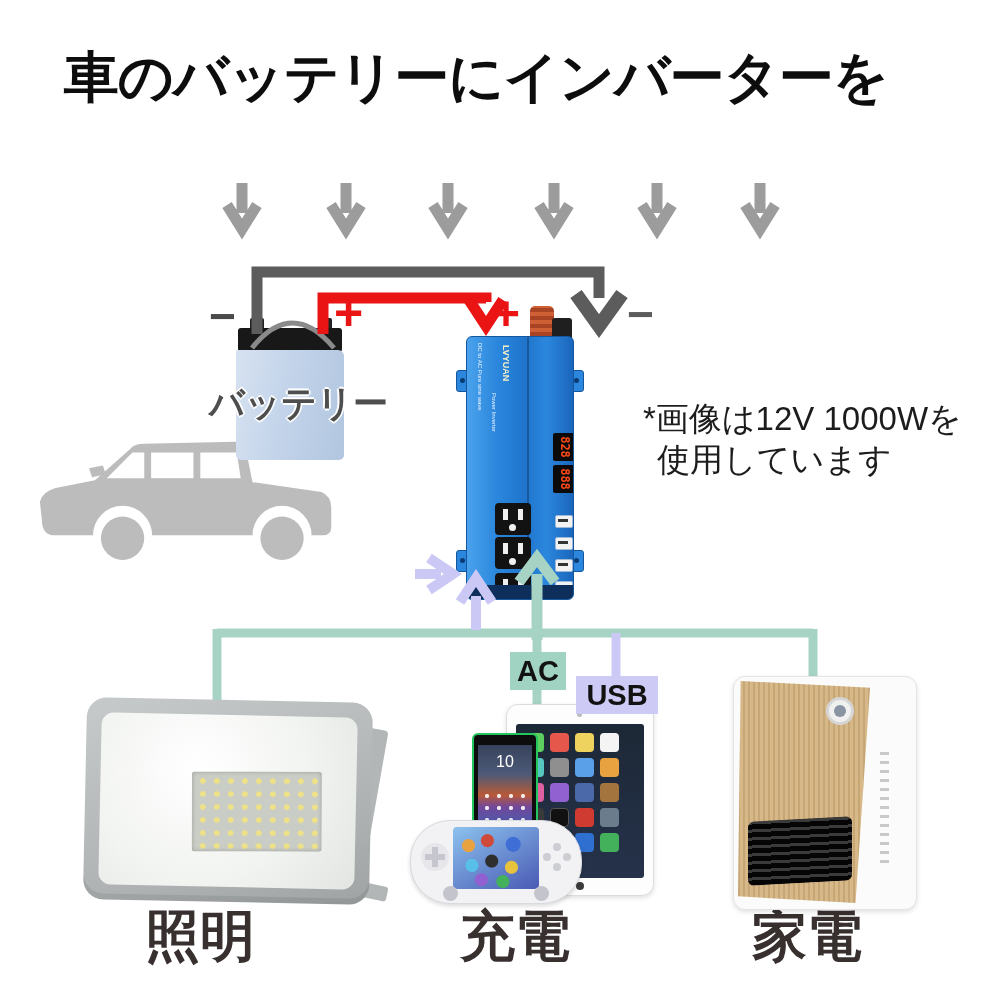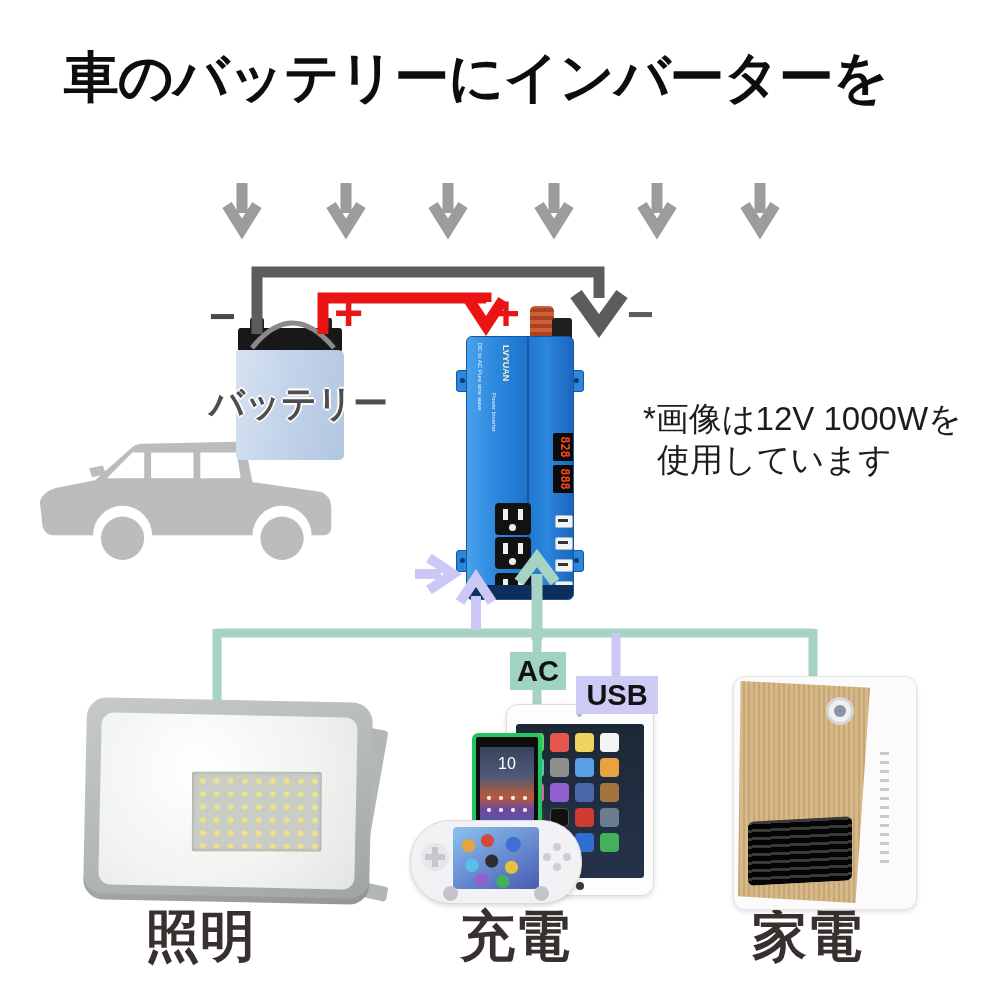--- a/index.html
+++ b/index.html
@@ -78,21 +78,21 @@
   .tb-screen span:nth-child(5){background:#58c6c0;} .tb-screen span:nth-child(6){background:#8f8f8f;}
   .tb-screen span:nth-child(7){background:#5aa0e8;} .tb-screen span:nth-child(8){background:#e8a23f;}
   .tb-screen span:nth-child(9){background:#e0609f;} .tb-screen span:nth-child(10){background:#9261d1;}
   .tb-screen span:nth-child(11){background:#4b69a8;} .tb-screen span:nth-child(12){background:#a3743e;}
   .tb-screen span:nth-child(13){background:#3a3a3a;} .tb-screen span:nth-child(14){background:#111;border:1px solid #555;box-sizing:border-box;}
   .tb-screen span:nth-child(15){background:#cf3b30;} .tb-screen span:nth-child(16){background:#6b7d8c;}
   .tb-screen span:nth-child(17){background:#e7c23c;} .tb-screen span:nth-child(18){background:#d87f2c;}
   .tb-screen span:nth-child(19){background:#2f6fd0;} .tb-screen span:nth-child(20){background:#43b05c;}
   .tb-home{position:absolute;left:69px;bottom:5px;width:8px;height:8px;border-radius:50%;background:#3a3a3a;}
   
-  .phone{left:472px;top:733px;width:62px;height:106px;background:#0d0d0d;border:4px solid #22c55e;
+  .phone{left:472px;top:733px;width:62px;height:106px;background:#0d0d0d;border:2px solid #22c55e;
      border-radius:6px;z-index:3;}
   .ph-screen{position:absolute;left:4px;top:10px;right:4px;bottom:10px;overflow:hidden;
      background:linear-gradient(180deg,#37435c 0%,#4d5a78 34%,#b85a36 58%,#72489a 72%,#3a62b6 100%);}
   .ph-clock{position:absolute;left:0;top:8px;width:100%;text-align:center;color:#fff;font-size:16px;font-weight:400;}
   .ph-dots{position:absolute;left:3px;bottom:3px;right:3px;height:38px;
      background-image:radial-gradient(circle,rgba(255,255,255,.85) 1.8px,rgba(0,0,0,0) 2.4px);
      background-size:12px 12px;}
   
   .vita{left:410px;top:820px;width:170px;height:82px;background:#f2f2f5;border:1px solid #d9d9de;
      border-radius:40px;z-index:4;box-shadow:0 2px 4px rgba(0,0,0,.15);}

